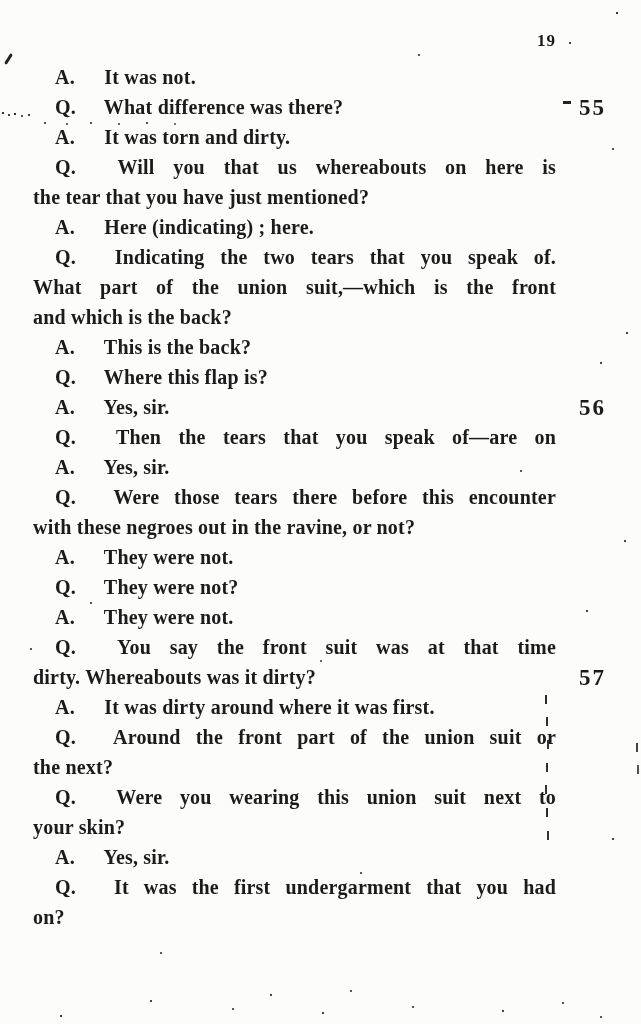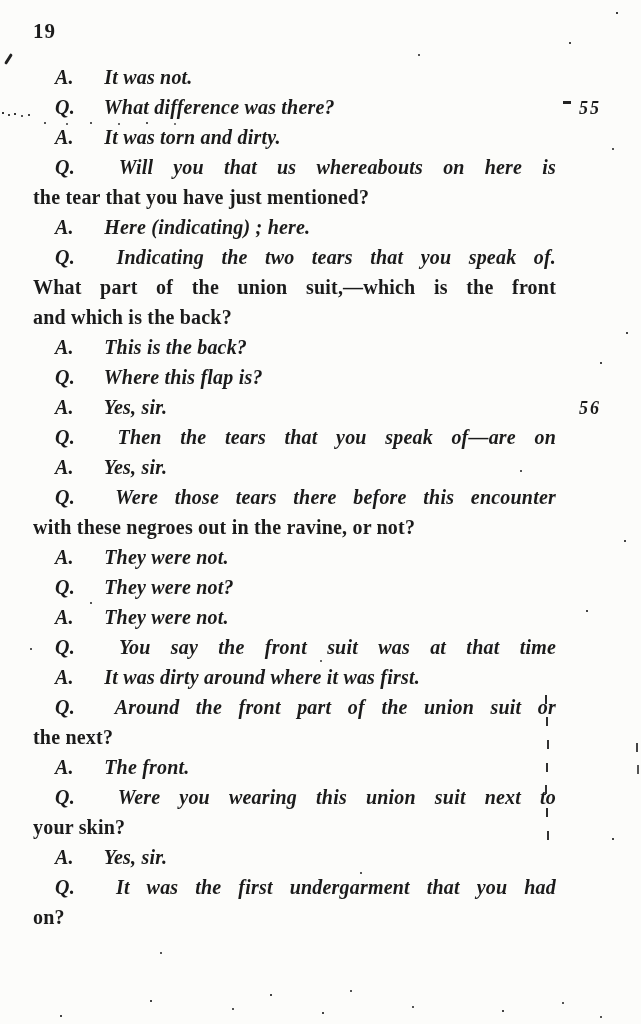--- a/index.html
+++ b/index.html
@@ -14,57 +14,57 @@
     background: #fcfcfa;
     font-family: "Liberation Serif", serif;
     color: #1b1b1b;
   }
   .sheet {
     position: absolute;
     inset: 0;
   }
   .pgnum {
     position: absolute;
-    top: 19px;
+    top: 31px;
     left: 33px;
     width: 523px;
-    text-align: left;
-    font-size: 21px;
+    text-align: right;
+    font-size: 17px;
     font-weight: bold;
     letter-spacing: 1px;
   }
   .transcript {
     position: absolute;
     top: 62px;
     left: 33px;
     width: 523px;
     font-size: 20px;
     font-weight: bold;
     letter-spacing: 0.2px;
   }
   .line {
     position: relative;
     height: 30px;
     line-height: 30px;
   }
-  .line.qa { text-indent: 22px; font-style: italic; }
+  .line.qa { text-indent: 22px; }
   .line.j {
     text-align: justify;
     text-align-last: justify;
   }
   .spk {
     display: inline-block;
     min-width: 44px;
     text-indent: 0;
   }
   .mnum {
     position: absolute;
     left: 546px;
     top: 1px;
-    font-size: 18px;
+    font-size: 23px;
     font-weight: bold;
     letter-spacing: 2px;
     text-indent: 0;
     white-space: nowrap;
   }
   
   .speck {
     position: absolute;
     top: 0; left: 0;
     width: 2px; height: 2px;
@@ -145,24 +145,24 @@
       <div class="line qa"><span class="spk">Q.</span> <span>Where this flap is?</span></div>
       <div class="line qa"><span class="spk">A.</span> <span>Yes, sir.</span><span class="mnum">56</span></div>
       <div class="line qa j"><span class="spk">Q.</span> <span>Then the tears that you speak of—are on</span></div>
       <div class="line qa"><span class="spk">A.</span> <span>Yes, sir.</span></div>
       <div class="line qa j"><span class="spk">Q.</span> <span>Were those tears there before this encounter</span></div>
       <div class="line cont"><span>with these negroes out in the ravine, or not?</span></div>
       <div class="line qa"><span class="spk">A.</span> <span>They were not.</span></div>
       <div class="line qa"><span class="spk">Q.</span> <span>They were not?</span></div>
       <div class="line qa"><span class="spk">A.</span> <span>They were not.</span></div>
       <div class="line qa j"><span class="spk">Q.</span> <span>You say the front suit was at that time</span></div>
+      <div class="line cont"><span>dirty. Whereabouts was it dirty?</span><span class="mnum">57</span></div>
       <div class="line qa"><span class="spk">A.</span> <span>It was dirty around where it was first.</span></div>
       <div class="line qa j"><span class="spk">Q.</span> <span>Around the front part of the union suit or</span></div>
       <div class="line cont"><span>the next?</span></div>
-      <div class="line qa"><span class="spk">A.</span> <span>The front.</span></div>
       <div class="line qa j"><span class="spk">Q.</span> <span>Were you wearing this union suit next to</span></div>
       <div class="line cont"><span>your skin?</span></div>
       <div class="line qa"><span class="spk">A.</span> <span>Yes, sir.</span></div>
       <div class="line qa j"><span class="spk">Q.</span> <span>It was the first undergarment that you had</span></div>
       <div class="line cont"><span>on?</span></div>
     </div>
 
   <div class="speck"></div>
   <div class="stain-dashes"></div>
   <div class="stray-diag"></div>

